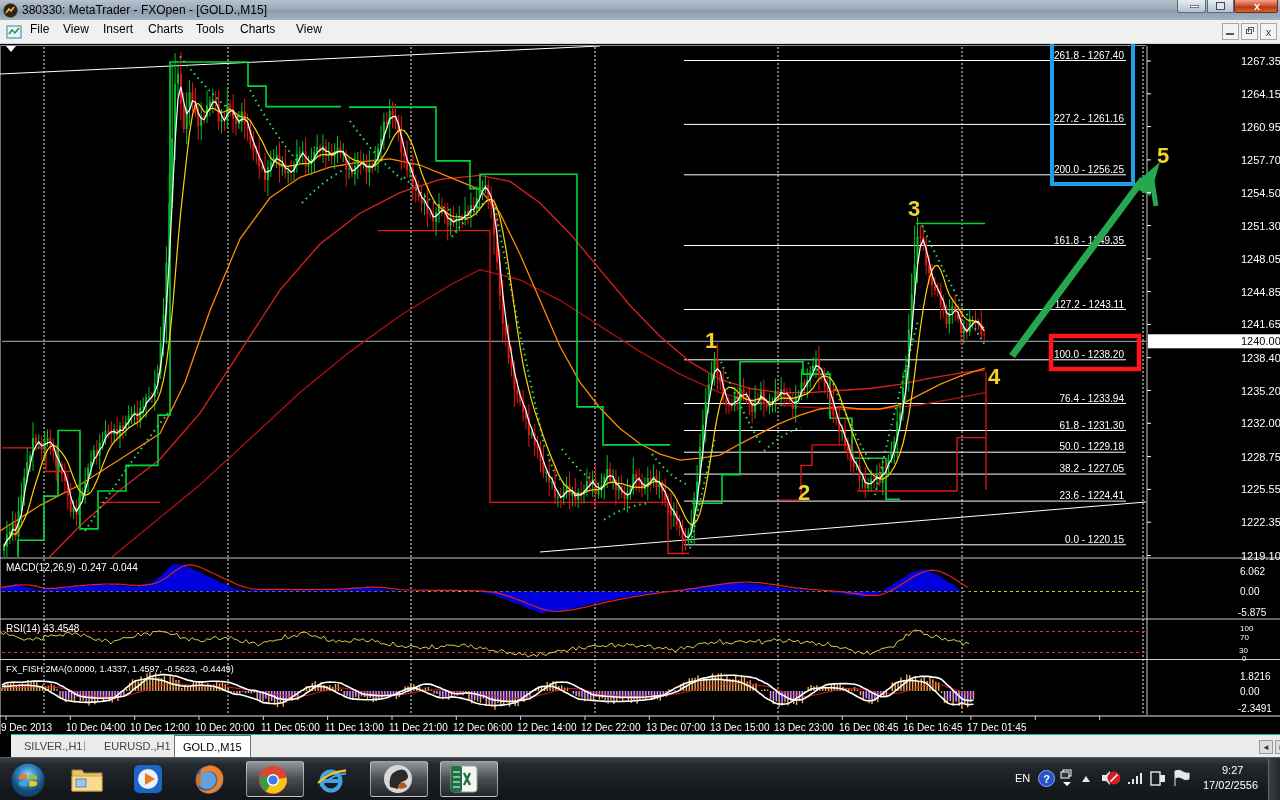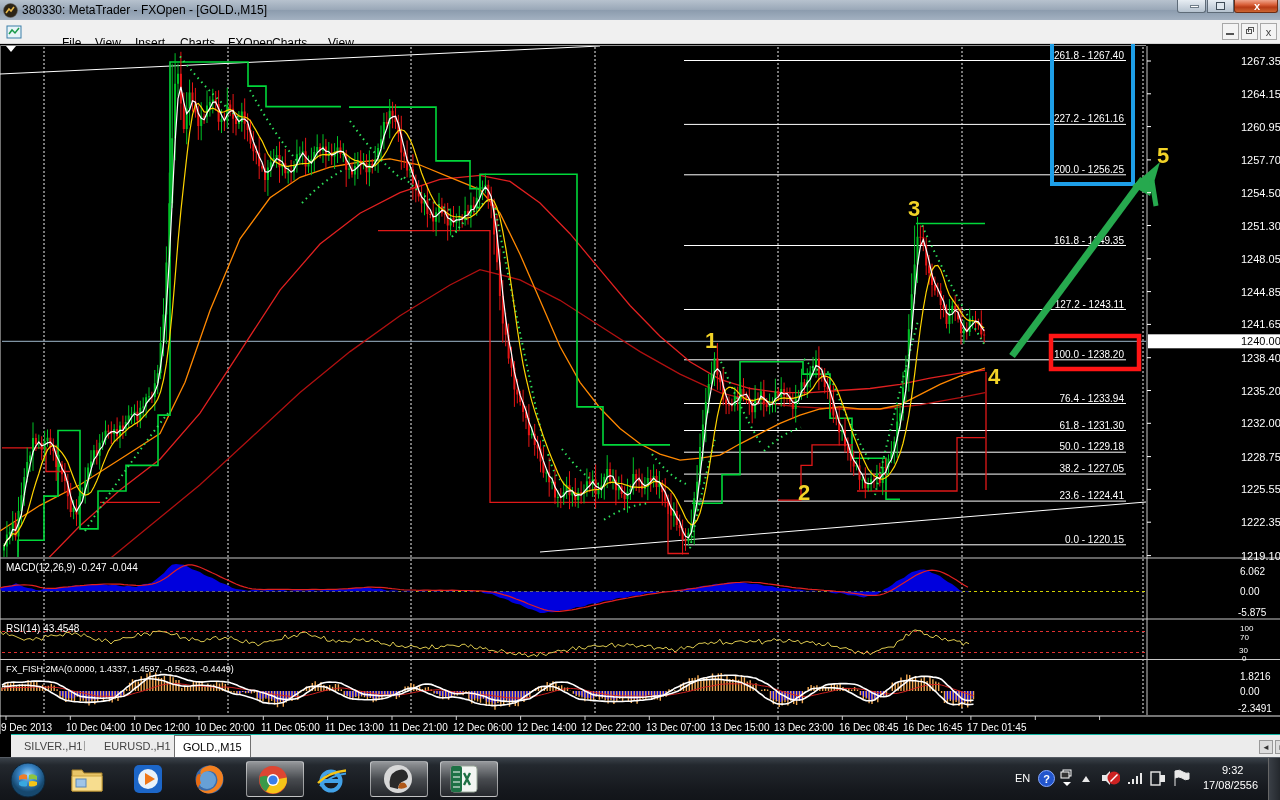--- a/index.html
+++ b/index.html
@@ -1,21 +1,21 @@
 <!DOCTYPE html>
 <html><head><meta charset="utf-8"><style>
 * { margin:0; padding:0; box-sizing:border-box; }
 body { width:1280px; height:800px; overflow:hidden; background:#000;
   font-family:"Liberation Sans", sans-serif; position:relative; }
 .titlebar { position:absolute; left:0; top:0; width:1280px; height:20px;
   background:linear-gradient(#b7c2ce,#9aa8b8 48%,#8c9cae 52%,#a3b1c1); }
 .titletext { position:absolute; left:22px; top:3px; font-size:12px; color:#000; }
 .menubar { position:absolute; left:0; top:20px; width:1280px; height:24px; background:#f0f0f0;
   border-bottom:1px solid #d4d4d4; }
-.menubar span { position:absolute; top:16px; font-size:12px; color:#000;margin-left:32px; }
+.menubar span { position:absolute; top:2px; font-size:12px; color:#000; }
 .tabbar { position:absolute; left:11px; top:734px; width:1280px; height:35px; background:#ececec;
   border-top:1px solid #14b8a6; font-size:11px; color:#444; }
 .tab { position:absolute; top:1px; height:20px; line-height:20px; padding:0 8px; }
 .tabactive { background:#fff; border:1px solid #707070; border-bottom:none; top:0; height:22px;
   line-height:22px; color:#000; }
 .taskbar { position:absolute; left:0; top:757px; width:1280px; height:60px;
   background:linear-gradient(#3a4149,#23282e 12%,#15181d 55%,#0d0f13); border-top:1px solid #555b63; }
 .tbtn { position:absolute; top:3px; height:36px; width:58px; border-radius:3px;
   background:linear-gradient(rgba(255,255,255,0.5),rgba(255,255,255,0.2) 50%,rgba(255,255,255,0.08));
   border:1px solid rgba(255,255,255,0.5); }
@@ -38,21 +38,21 @@
 
 <div class="menubar">
  <svg style="position:absolute;left:6px;top:4px" width="16" height="16" viewBox="0 0 16 16">
   <rect x="1" y="2" width="14" height="12" fill="#e8f4f8" stroke="#3a7ea8"></rect>
   <path d="M3 10 L6 6 L9 9 L13 4" stroke="#1a9a4a" stroke-width="1.5" fill="none"></path>
  </svg>
  <span style="left:30px">File</span>
     <span style="left:63px">View</span>
     <span style="left:103px">Insert</span>
  <span style="left:148px">Charts</span>
-    <span style="left:196px">FXOpen</span>
+    <span style="left:196px">Tools</span>
     <span style="left:240px">Charts</span>
  <span style="left:296px">View</span>
  <div style="position:absolute;left:1222px;top:3px;width:17px;height:17px;background:#f4f4f4;border:1px solid #a8a8a8"></div>
  <div style="position:absolute;left:1226px;top:13px;width:8px;height:2px;background:#555"></div>
  <div style="position:absolute;left:1241px;top:3px;width:17px;height:17px;background:#f4f4f4;border:1px solid #a8a8a8"></div>
  <div style="position:absolute;left:1246px;top:9px;width:6px;height:5px;border:1px solid #555"></div>
  <div style="position:absolute;left:1248px;top:7px;width:6px;height:5px;border:1px solid #555;border-bottom:none"></div>
  <div style="position:absolute;left:1260px;top:3px;width:17px;height:17px;background:#f4f4f4;border:1px solid #a8a8a8;color:#444;font-size:11px;text-align:center;line-height:16px">x</div>
 </div>
 
@@ -381,15 +381,15 @@
  <svg style="position:absolute;left:1127px;top:13px" width="16" height="14" viewBox="0 0 16 14">
   <path d="M1 13 V11 H3 V13 Z M5 13 V8 H7 V13 Z M9 13 V5 H11 V13 Z M13 13 V2 H15 V13 Z" fill="#e8e8e8"></path>
  </svg>
  <svg style="position:absolute;left:1149px;top:11px" width="18" height="18" viewBox="0 0 18 18">
   <rect x="2" y="3" width="9" height="13" fill="none" stroke="#e8e8e8" stroke-width="1.4"></rect>
   <rect x="11" y="6" width="5" height="7" fill="#e8e8e8"></rect>
  </svg>
  <svg style="position:absolute;left:1172px;top:11px" width="18" height="18" viewBox="0 0 18 18">
   <path d="M3 2 V17 M3 2 Q8 0 11 3 Q14 5 17 4 L17 10 Q13 12 10 9 Q7 7 3 9" fill="#e8e8e8" stroke="#e8e8e8"></path>
  </svg>
- <span class="tray" style="left:1222px;top:6px">9:32</span>
- <span class="tray" style="left:1203px;top:21px">17/08/2556</span>
+ <span class="tray" style="left:1222px;top:6px">9:27</span>
+ <span class="tray" style="left:1203px;top:21px">17/02/2556</span>
  <div style="position:absolute;left:1268px;top:0;width:12px;height:43px;background:linear-gradient(90deg,#3a3f46,#24282d);border-left:1px solid #666"></div>
 </div>
 </body></html>

